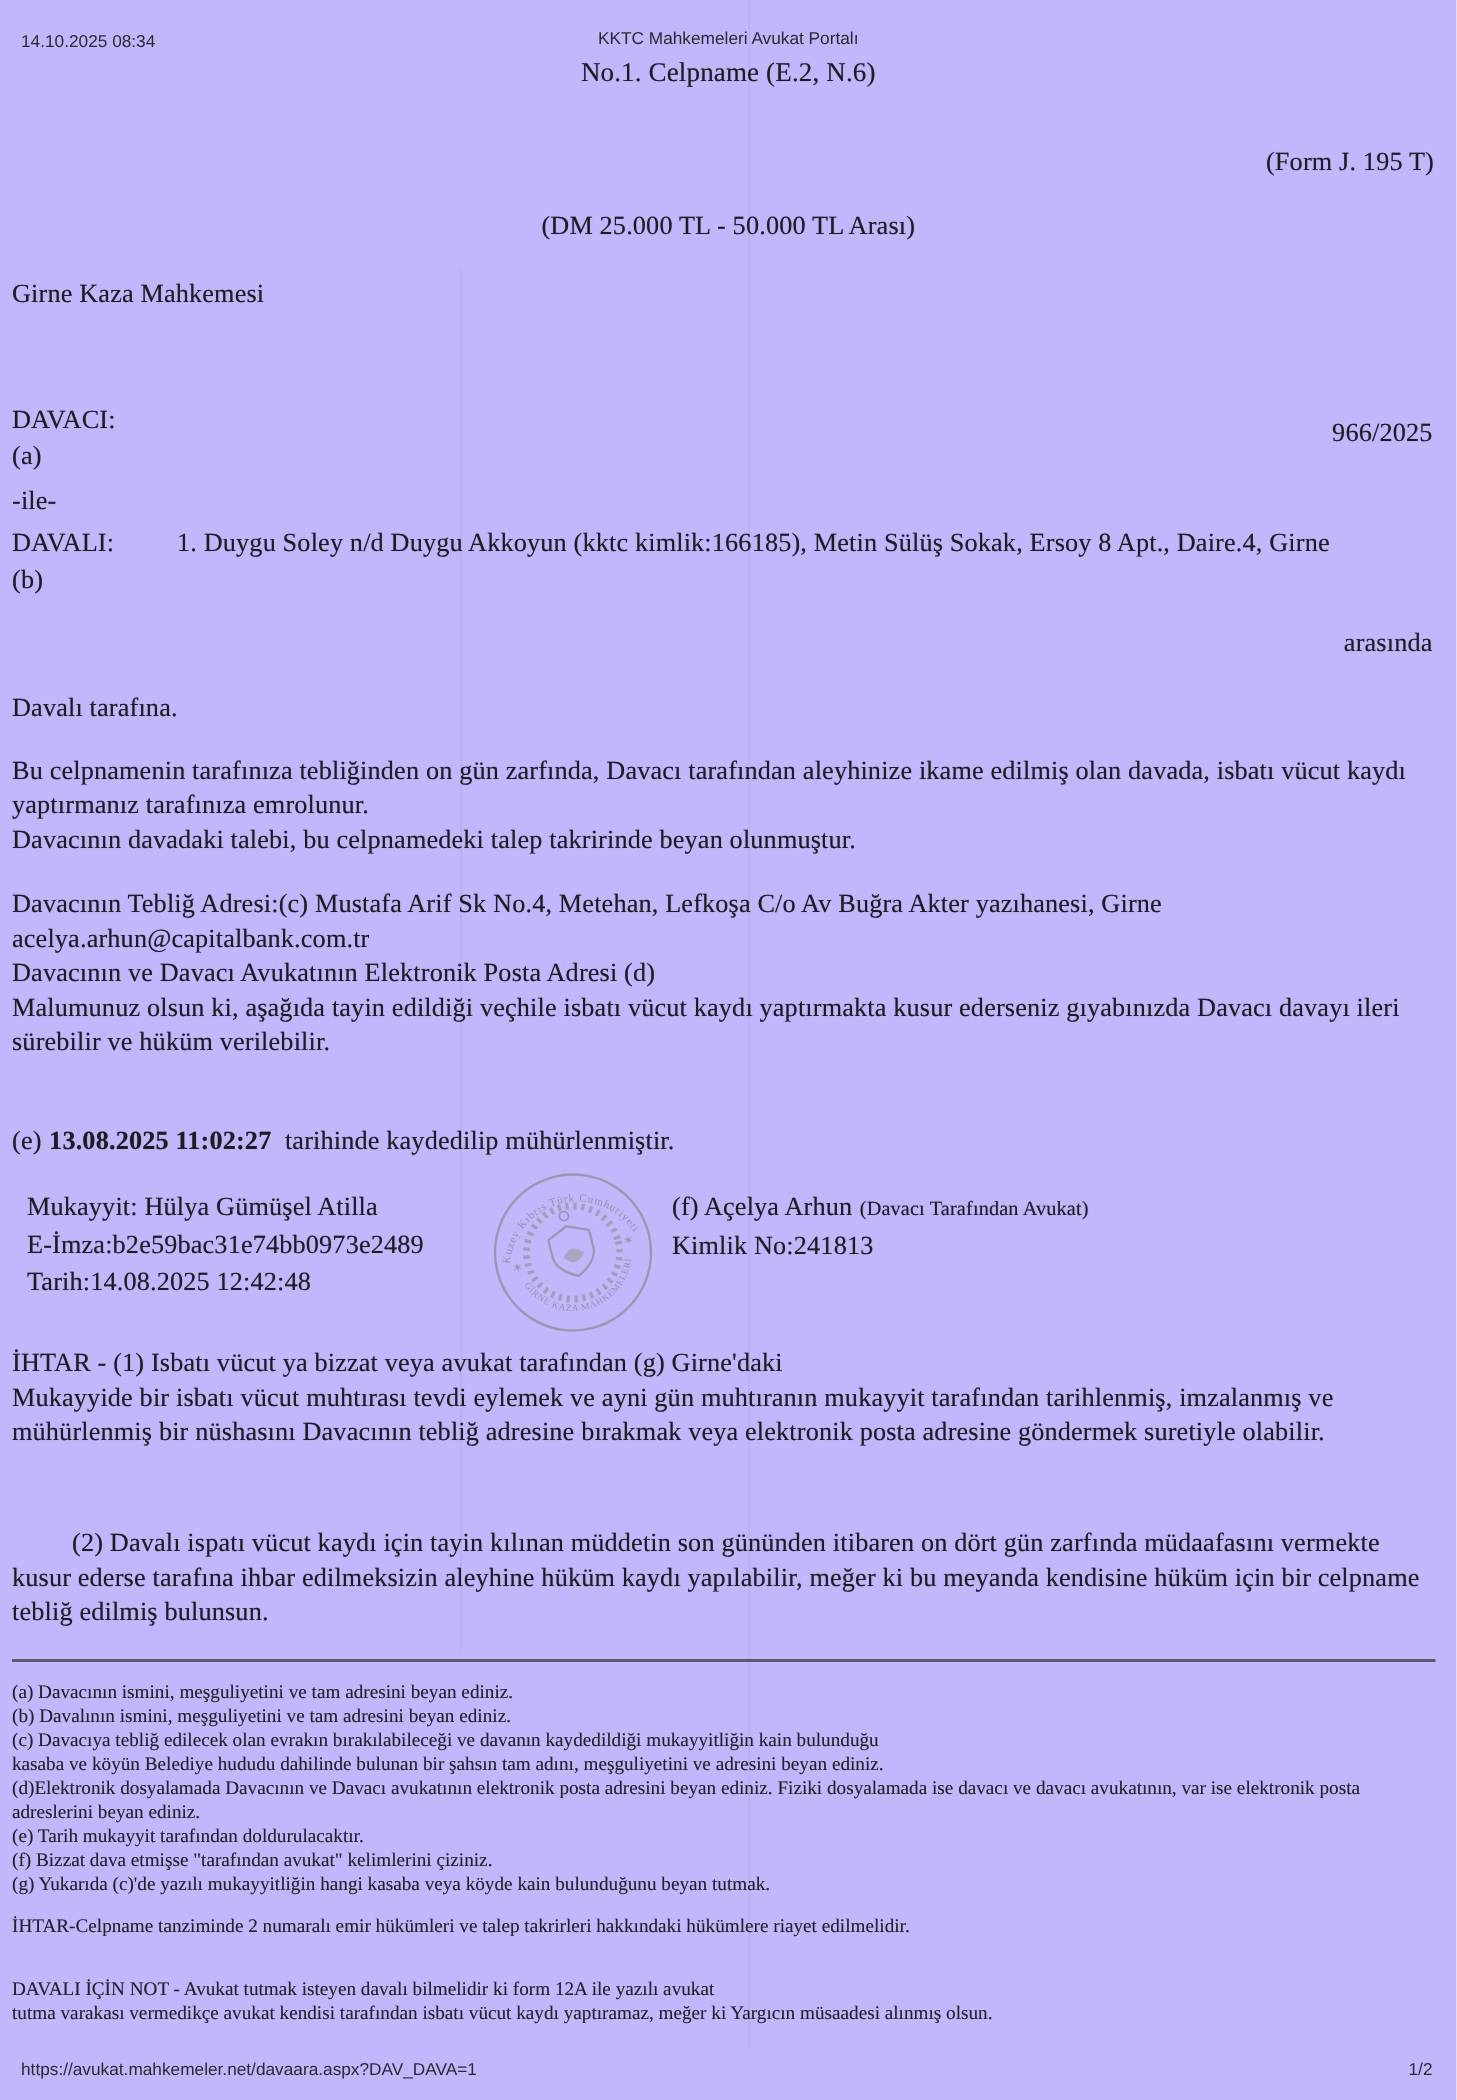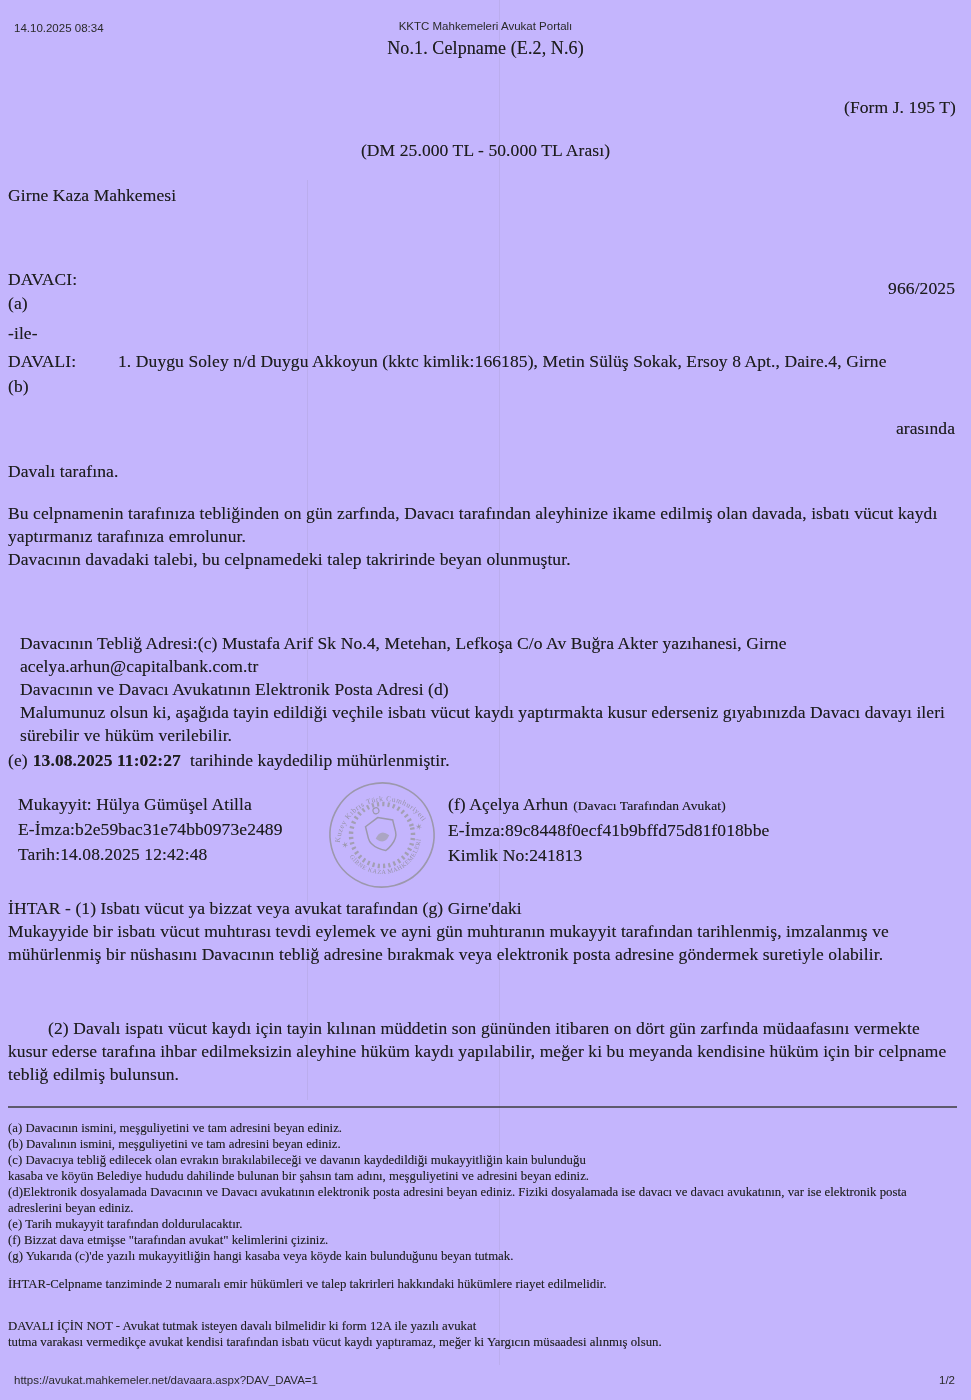--- a/index.html
+++ b/index.html
@@ -57,21 +57,21 @@
 
   <div class="abs body-text right" style="top:417px; right:16px;">arasında</div>
 
   <div class="abs body-text" style="left:8px; top:460px;">Davalı tarafına.</div>
 
   <div class="abs" style="left:8px; top:502px; width:950px;">
     <div class="body-text">Bu celpnamenin tarafınıza tebliğinden on gün zarfında, Davacı tarafından aleyhinize ikame edilmiş olan davada, isbatı vücut kaydı yaptırmanız tarafınıza emrolunur.</div>
     <div class="body-text">Davacının davadaki talebi, bu celpnamedeki talep takririnde beyan olunmuştur.</div>
   </div>
 
-  <div class="abs" style="left:20px; top:591px; width:952px;margin-top:41px;">
+  <div class="abs" style="left:8px; top:591px; width:952px;">
     <div class="body-text">Davacının Tebliğ Adresi:(c) Mustafa Arif Sk No.4, Metehan, Lefkoşa C/o Av Buğra Akter yazıhanesi, Girne</div>
     <div class="body-text">acelya.arhun@capitalbank.com.tr</div>
     <div class="body-text">Davacının ve Davacı Avukatının Elektronik Posta Adresi (d)</div>
     <div class="body-text">Malumunuz olsun ki, aşağıda tayin edildiği veçhile isbatı vücut kaydı yaptırmakta kusur ederseniz gıyabınızda Davacı davayı ileri sürebilir ve hüküm verilebilir.</div>
   </div>
 
   <div class="abs body-text" style="left:8px; top:749px;">
     <span>(e)</span><span class="b reg-date">13.08.2025 11:02:27</span><span class="reg-suffix">tarihinde kaydedilip mühürlenmiştir.</span>
   </div>
 
@@ -100,21 +100,20 @@
       <circle cx="56" cy="31" r="3" fill="none" stroke="#8d8d8d" stroke-width="1.2"></circle>
       <text x="14" y="60" font-size="9" fill="#8d8d8d">✶</text>
       <text x="90" y="60" font-size="9" fill="#8d8d8d">✶</text>
     </svg>
   </div>
 
   <div class="abs body-text sig-block" style="left:448px; top:792px;">
     <div>
       <span>(f) Açelya Arhun</span><span class="role-small">(Davacı Tarafından Avukat)</span>
     </div>
-    <div>E-İmza:89c8448f0ecf41b9bffd75d81f018bbe</div>
     <div>Kimlik No:241813</div>
   </div>
 
   <div class="abs" style="left:8px; top:897px; width:952px;">
     <div class="body-text">İHTAR - (1) Isbatı vücut ya bizzat veya avukat tarafından (g) Girne'daki</div>
     <div class="body-text">Mukayyide bir isbatı vücut muhtırası tevdi eylemek ve ayni gün muhtıranın mukayyit tarafından tarihlenmiş, imzalanmış ve mühürlenmiş bir nüshasını Davacının tebliğ adresine bırakmak veya elektronik posta adresine göndermek suretiyle olabilir.</div>
   </div>
 
   <div class="abs body-text" style="left:8px; top:1017px; width:952px; text-indent:40px;">(2) Davalı ispatı vücut kaydı için tayin kılınan müddetin son gününden itibaren on dört gün zarfında müdaafasını vermekte kusur ederse tarafına ihbar edilmeksizin aleyhine hüküm kaydı yapılabilir, meğer ki bu meyanda kendisine hüküm için bir celpname tebliğ edilmiş bulunsun.</div>
 

